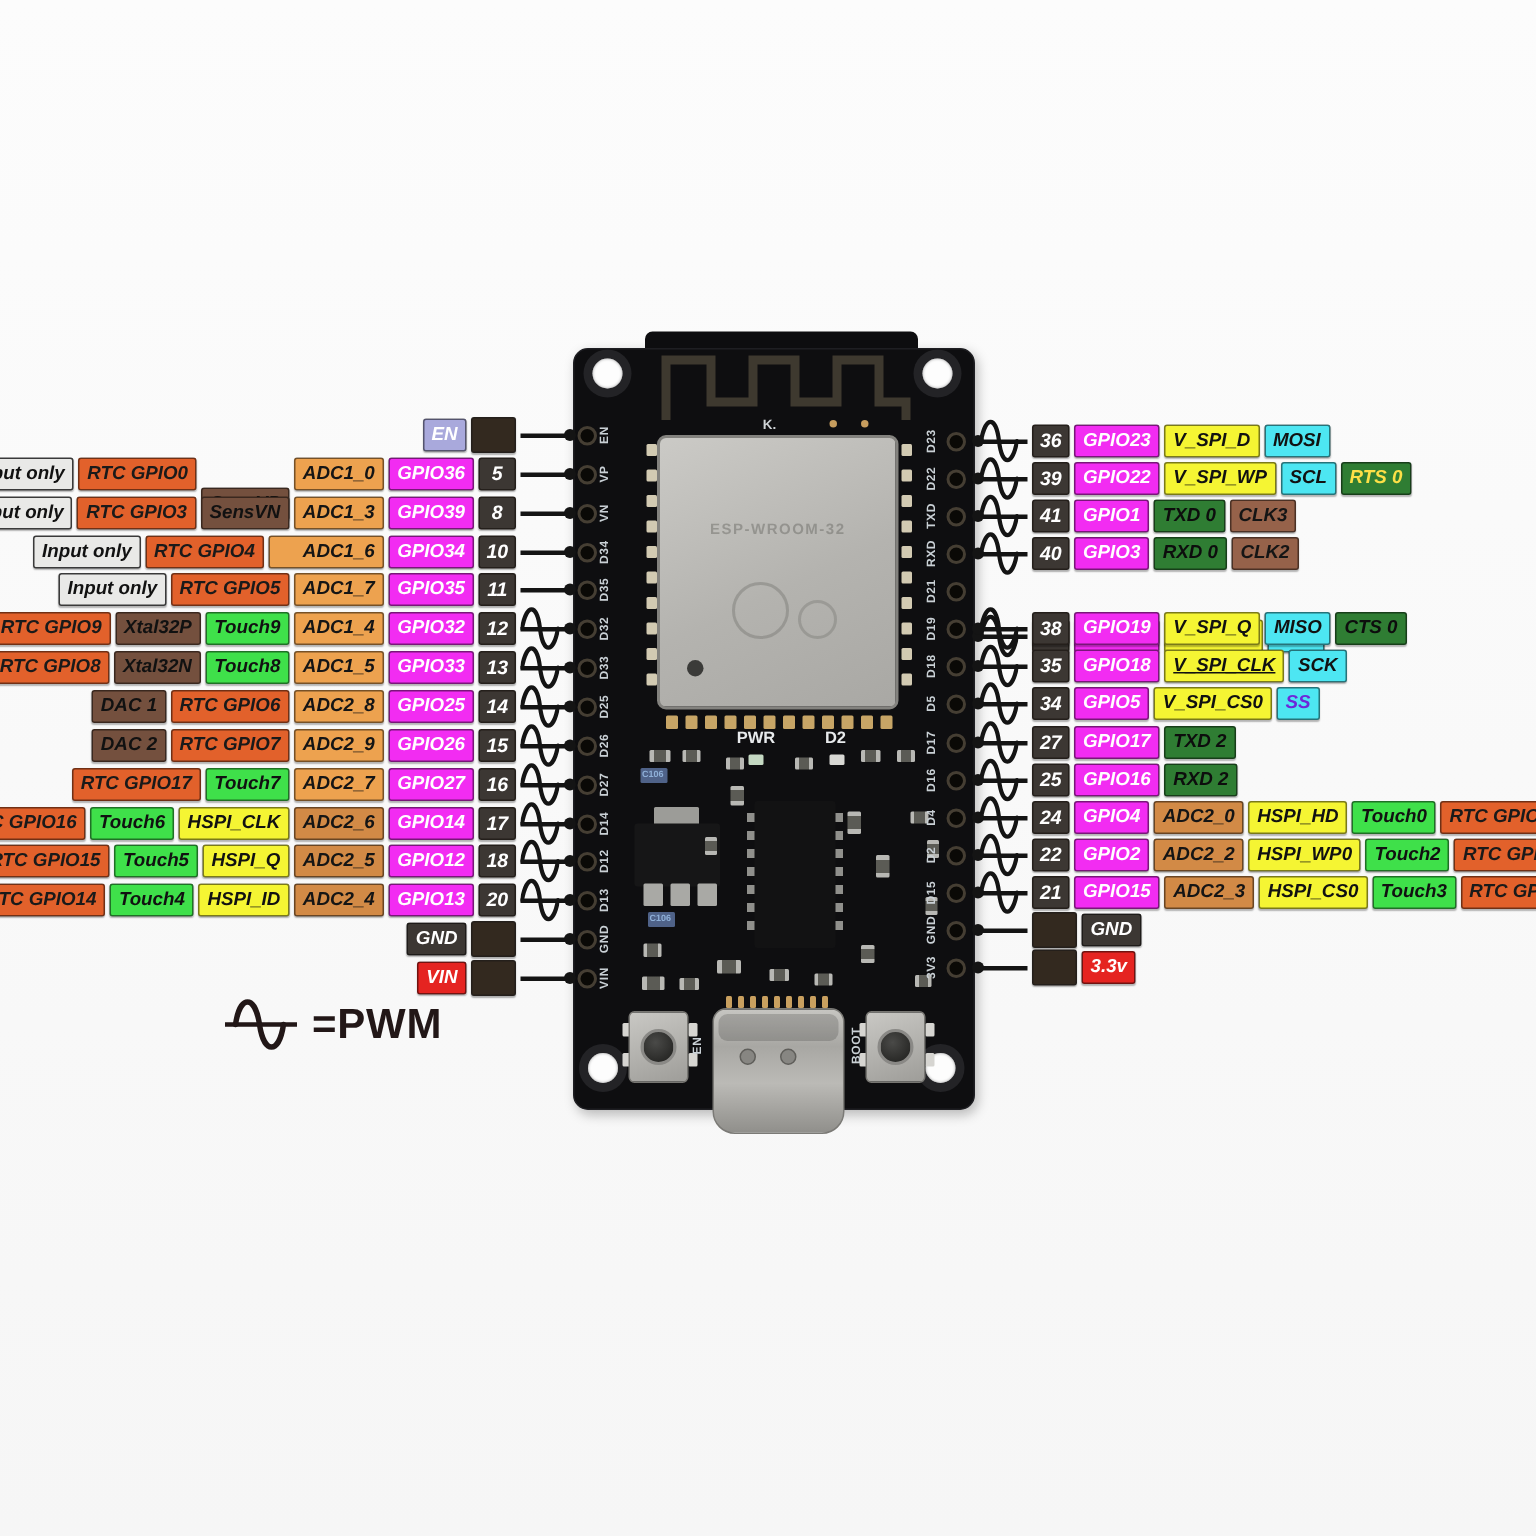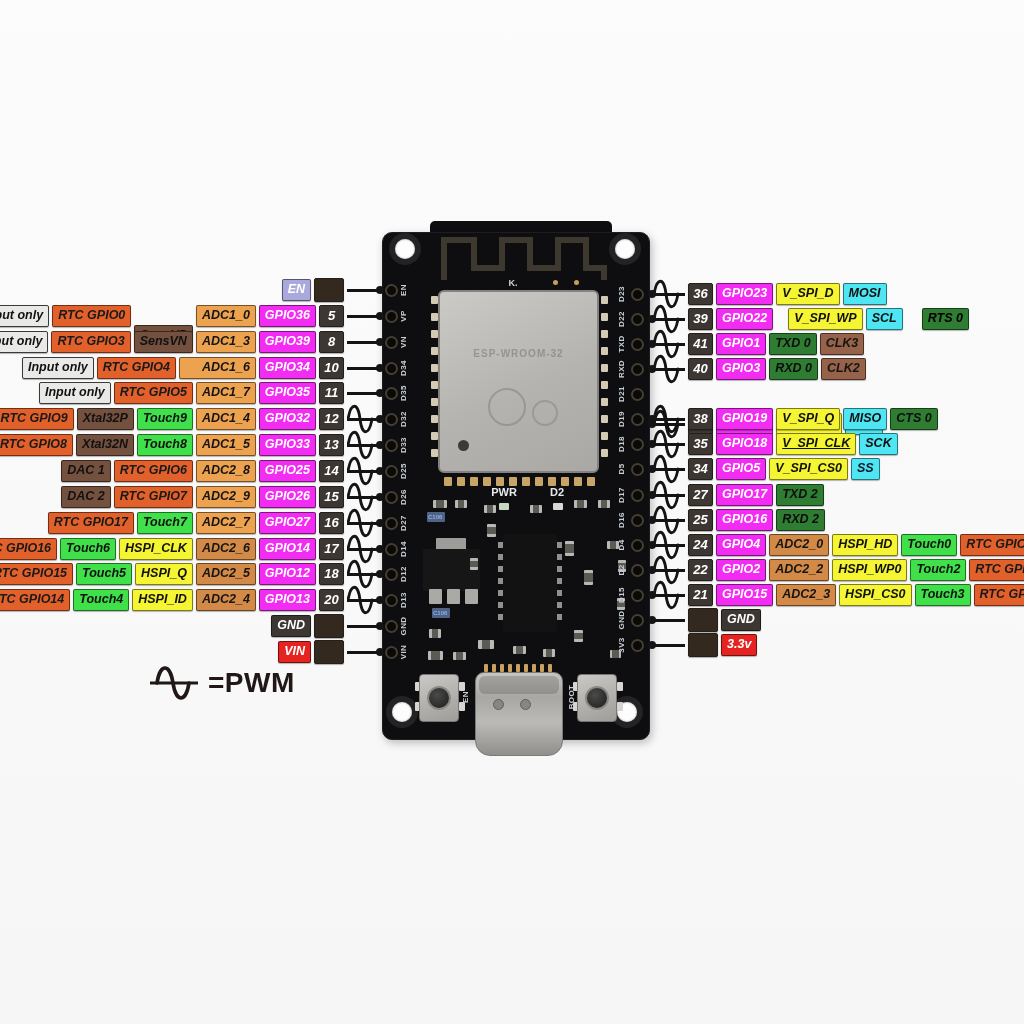--- a/index.html
+++ b/index.html
@@ -558,23 +558,23 @@
       <div class="row right" style="top: 309px;">
         <span class="conn">
           <i class="line"></i>
           <svg class="wave" width="26" height="38" viewBox="0 0 26 38">
             <path d="M1 19 C 4 2, 11 2, 13 19 C 15 36, 22 36, 25 19" fill="none" stroke="#141414" stroke-width="2.8" stroke-linecap="round"></path>
           </svg>
           <i class="dot"></i>
         </span>
         <span class="pinbox">39</span>
         <span class="tag" style="background: rgb(242, 44, 242); color: rgb(255, 255, 255);">GPIO22</span>
-        <span class="tag" style="background: rgb(245, 245, 51); color: rgb(17, 17, 17); margin-left: 12px;">V_SPI_WP</span>
+        <span class="tag" style="background: rgb(245, 245, 51); color: rgb(17, 17, 17);">V_SPI_WP</span>
         <span class="tag" style="background: rgb(77, 230, 242); color: rgb(17, 17, 17);">SCL</span>
-        <span class="tag" style="background: rgb(47, 125, 51); color: #000000; margin-left: 16px;">RTS 0</span>
+        <span class="tag" style="background: rgb(47, 125, 51); color: #fde047;">RTS 0</span>
       </div>
       <div class="row right" style="top: 334px;">
         <span class="conn">
           <i class="line"></i>
           <svg class="wave" width="26" height="38" viewBox="0 0 26 38">
             <path d="M1 19 C 4 2, 11 2, 13 19 C 15 36, 22 36, 25 19" fill="none" stroke="#141414" stroke-width="2.8" stroke-linecap="round"></path>
           </svg>
           <i class="dot"></i>
         </span>
         <span class="pinbox">41</span>
@@ -639,21 +639,21 @@
         <span class="conn">
           <i class="line"></i>
           <svg class="wave" width="26" height="38" viewBox="0 0 26 38">
             <path d="M1 19 C 4 2, 11 2, 13 19 C 15 36, 22 36, 25 19" fill="none" stroke="#141414" stroke-width="2.8" stroke-linecap="round"></path>
           </svg>
           <i class="dot"></i>
         </span>
         <span class="pinbox">34</span>
         <span class="tag" style="background: rgb(242, 44, 242); color: rgb(255, 255, 255);">GPIO5</span>
         <span class="tag" style="background: rgb(245, 245, 51); color: rgb(17, 17, 17);">V_SPI_CS0</span>
-        <span class="tag" style="background: rgb(77, 230, 242); color: #0f172a;">SS</span>
+        <span class="tag" style="background: rgb(77, 230, 242); color: #6d28d9;">SS</span>
       </div>
       <div class="row right" style="top: 485px;">
         <span class="conn">
           <i class="line"></i>
           <svg class="wave" width="26" height="38" viewBox="0 0 26 38">
             <path d="M1 19 C 4 2, 11 2, 13 19 C 15 36, 22 36, 25 19" fill="none" stroke="#141414" stroke-width="2.8" stroke-linecap="round"></path>
           </svg>
           <i class="dot"></i>
         </span>
         <span class="pinbox">27</span>

